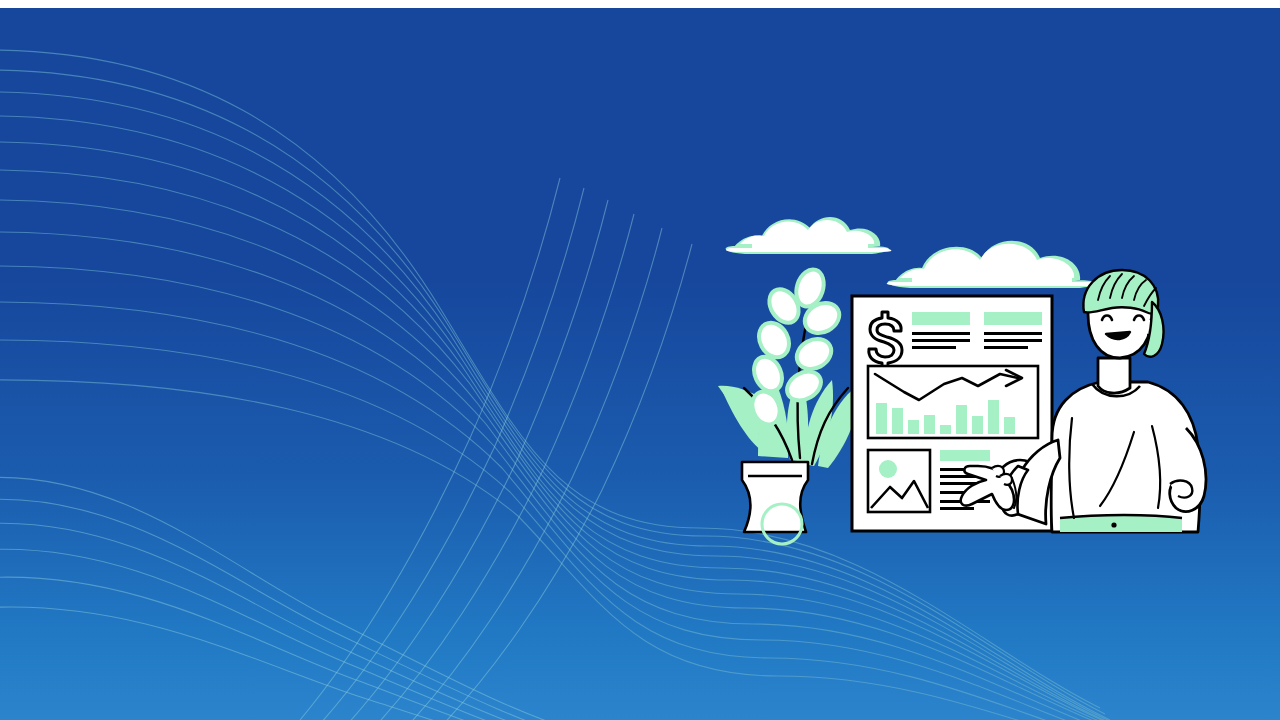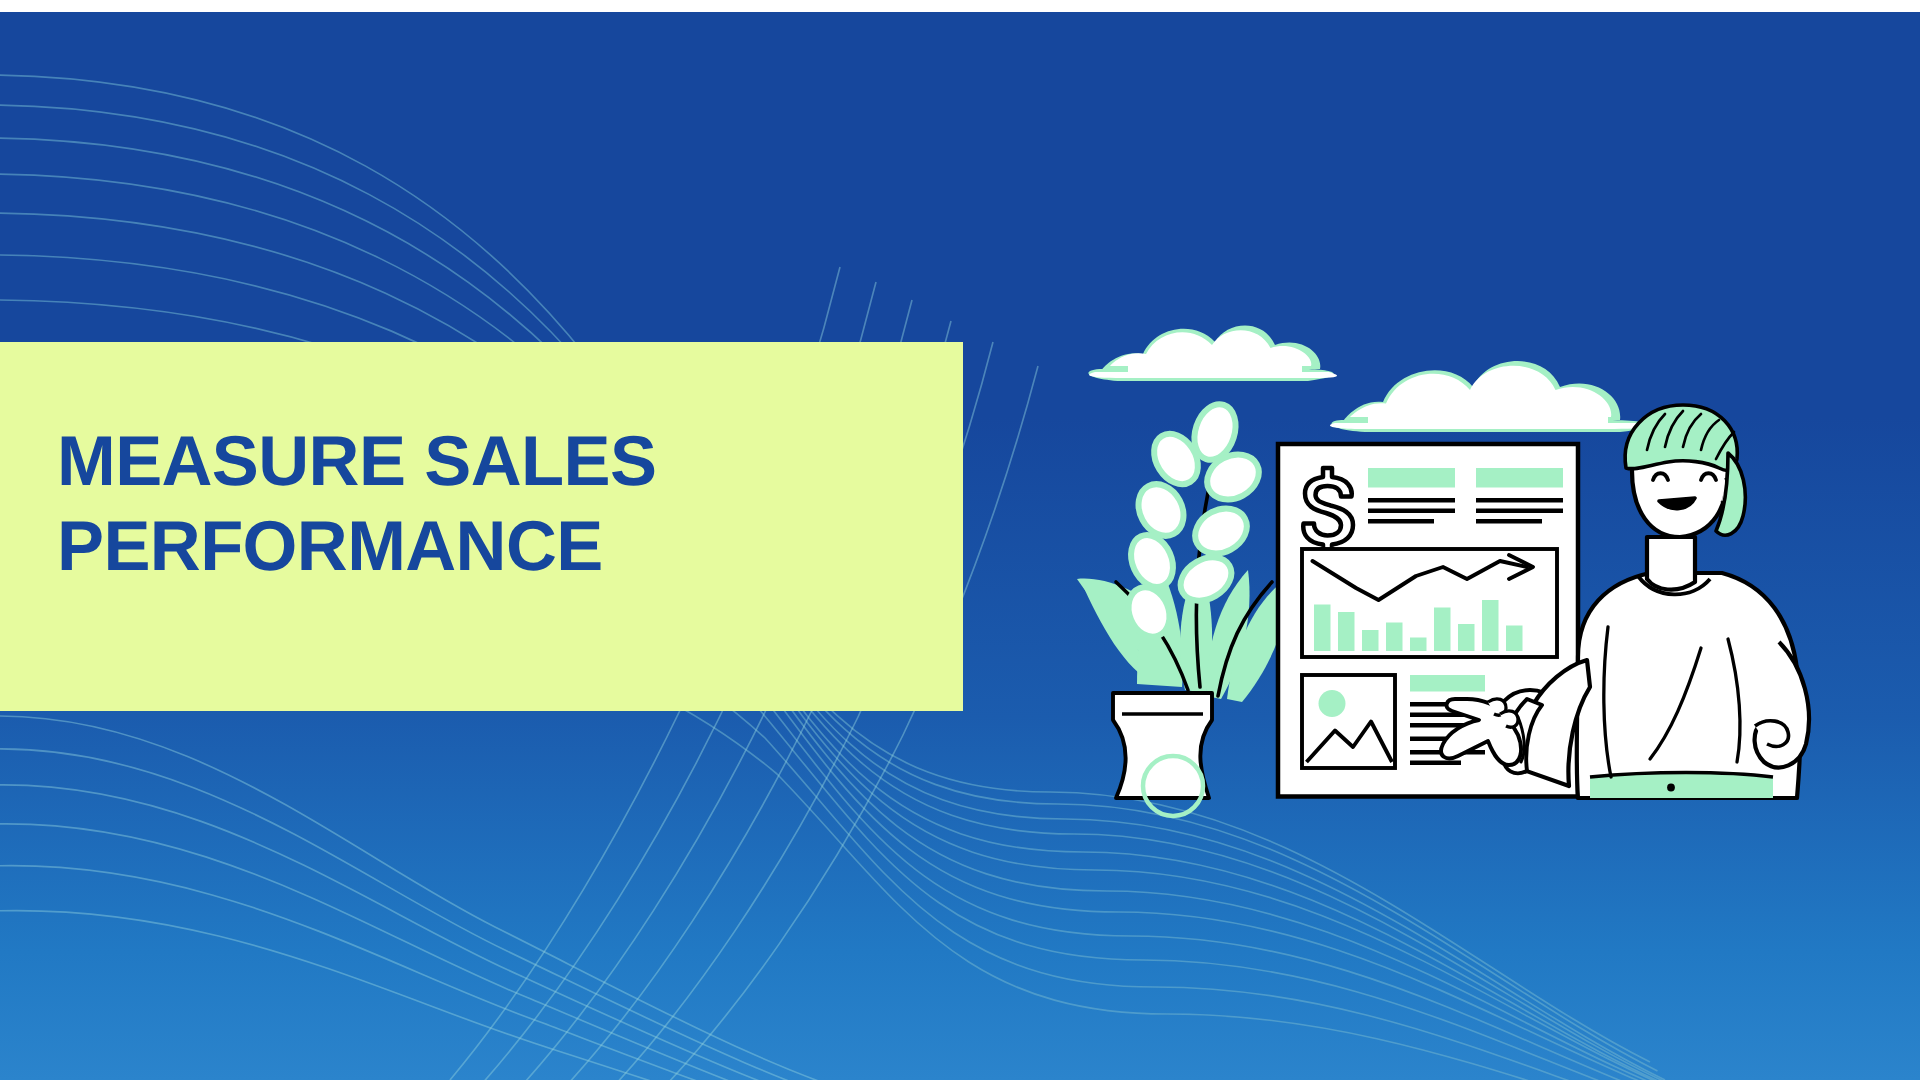--- a/index.html
+++ b/index.html
@@ -259,18 +259,15 @@
             <path d="M292,280 C 298,276 304,278 304,284 C 304,288 300,290 296,288"></path>
             <path d="M300,288 C 306,284 312,286 312,292 C 312,296 308,298 304,296"></path>
           </g>
           <g stroke="#000" stroke-width="2" fill="none" stroke-linecap="round">
             <path d="M312,290 C 316,300 318,312 314,320"></path>
           </g>
         </g>
       </svg>
     </div>
 
-    <div class="title-card">
-      <div class="title-text">MEASURE SALES PERFORMANCE</div>
-    </div>
 
   </div>
 </div>
 
 </body></html>

